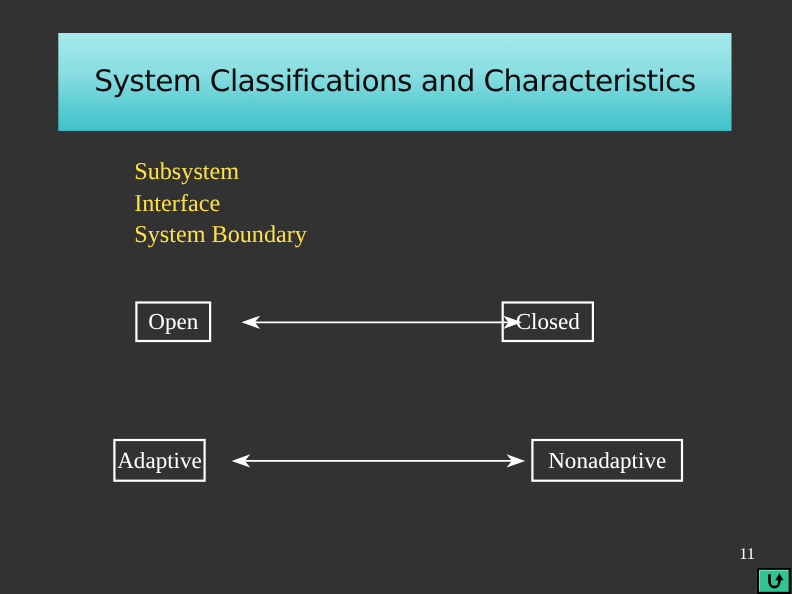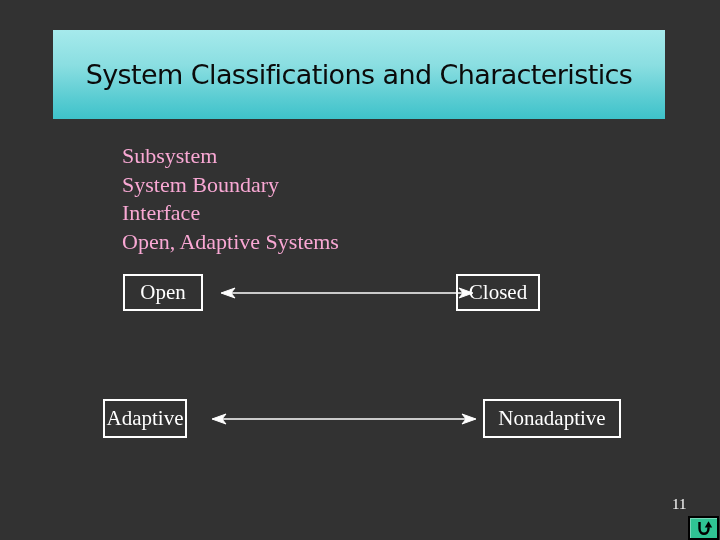--- a/index.html
+++ b/index.html
@@ -34,35 +34,35 @@
     white-space: nowrap;
     text-align: right;
   }
   .bullet-list {
     position: absolute;
     left: 122px;
     top: 142px;
     font-family: "Liberation Serif", serif;
     font-size: 22px;
     line-height: 28.7px;
-    color: #f9a8d4;
+    color: #fde047;
   }
   .shape-box {
     position: absolute;
     box-sizing: border-box;
     border: 2px solid #ffffff;
     display: flex;
     align-items: center;
     justify-content: center;
     font-family: "Liberation Serif", serif;
     font-size: 21px;
     color: #ffffff;
     background: transparent;
   }
-  .box-open        { left: 123px; top: 274px; width: 80px;  height: 37px; }
+  .box-open        { left: 123px; top: 274px; width: 69px;  height: 37px; }
   .box-closed      { left: 456px; top: 274px; width: 84px;  height: 37px; }
   .box-adaptive    { left: 103px; top: 399px; width: 84px; height: 39px; }
   .box-nonadaptive { left: 483px; top: 399px; width: 138px; height: 39px; }
   .arrow-layer {
     position: absolute;
     left: 0; top: 0;
     width: 720px;
     height: 540px;
     pointer-events: none;
   }
@@ -94,23 +94,22 @@
 <body>
 
 <div class="slide">
 
   <div class="title-bar">
     <div class="title-text">System Classifications and Characteristics</div>
   </div>
 
   <div class="bullet-list">
     <div>Subsystem</div>
+    <div>Interface</div>
     <div>System Boundary</div>
-    <div>Interface</div>
-    <div>Open, Adaptive Systems</div>
   </div>
 
   <div class="shape-box box-open">Open</div>
   <div class="shape-box box-closed">Closed</div>
   <div class="shape-box box-adaptive">Adaptive</div>
   <div class="shape-box box-nonadaptive">Nonadaptive</div>
 
   <svg class="arrow-layer" width="720" height="540" viewBox="0 0 720 540" xmlns="http://www.w3.org/2000/svg">
 
     <g stroke="#ffffff" fill="#ffffff">

